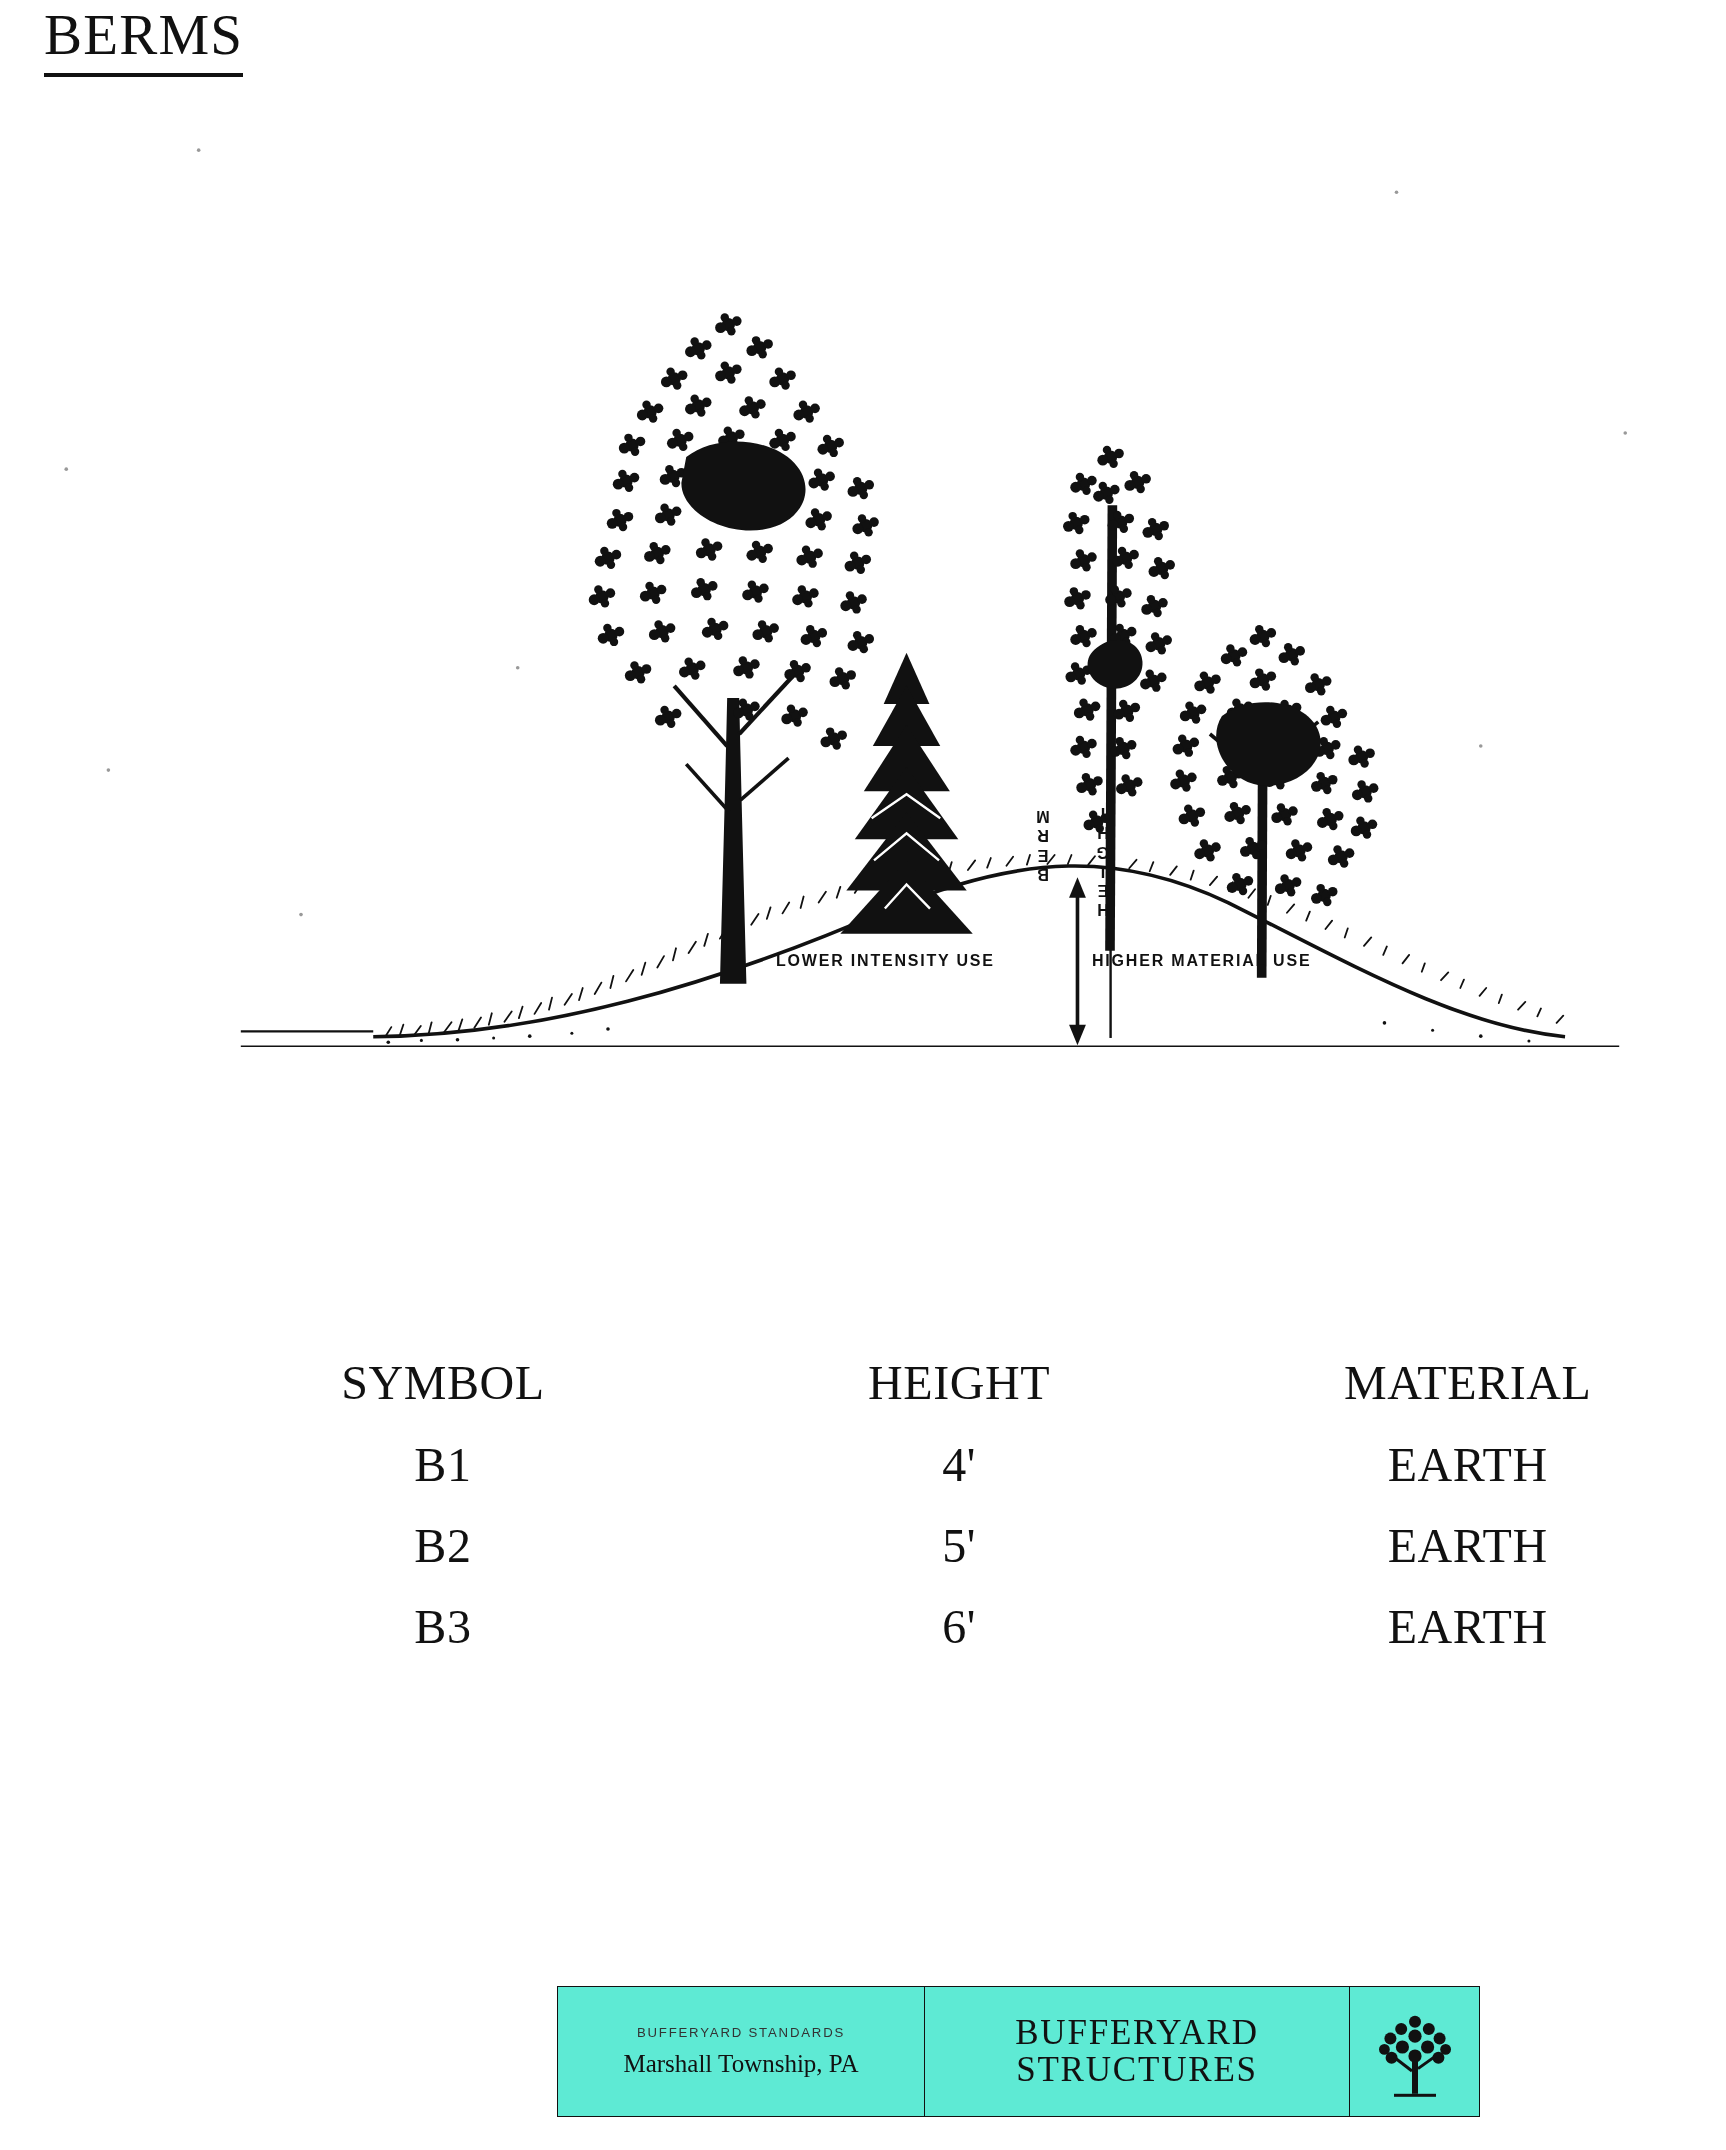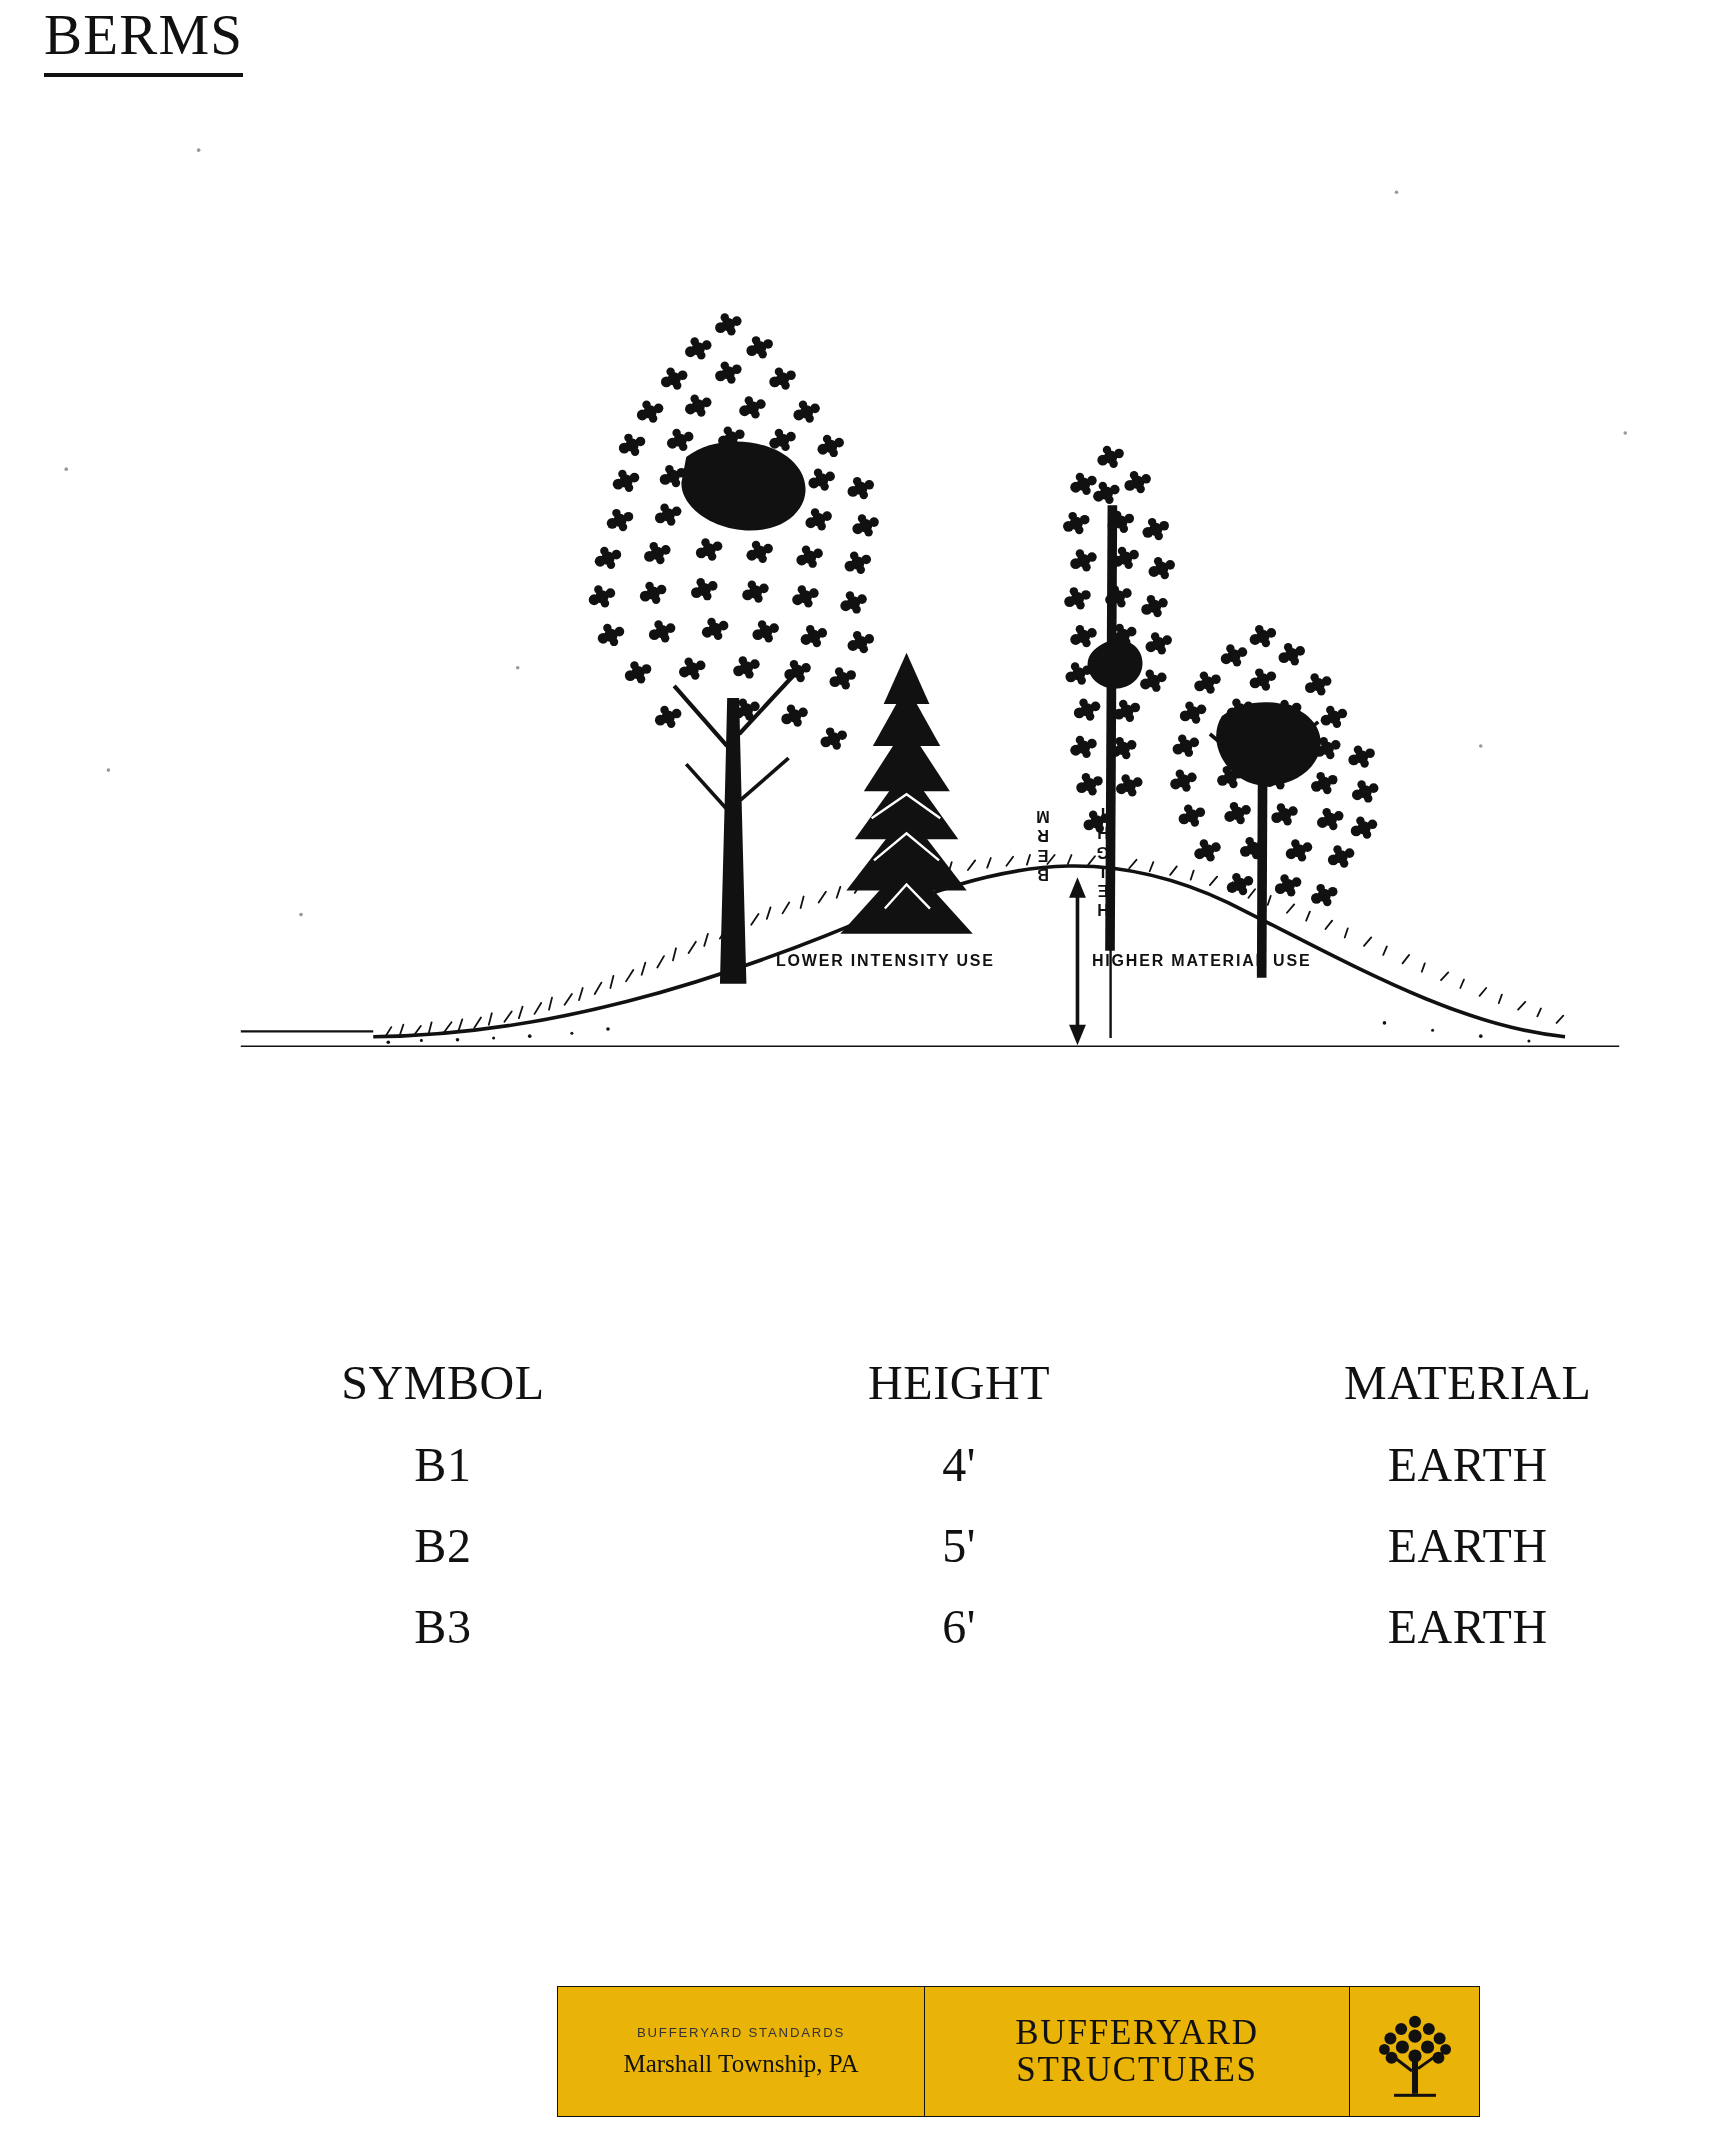--- a/index.html
+++ b/index.html
@@ -92,21 +92,21 @@
 
   
   .title-block {
     position: absolute;
     left: 557px;
     top: 1986px;
     width: 921px;
     height: 129px;
     border: 1.8px solid #111;
     display: flex;
-    background: #eab308;
+    background: #5eead4;
   }
   .tb-cell {
     display: flex;
     flex-direction: column;
     align-items: center;
     justify-content: center;
     box-sizing: border-box;
   }
   .tb-left {
     width: 367px;

